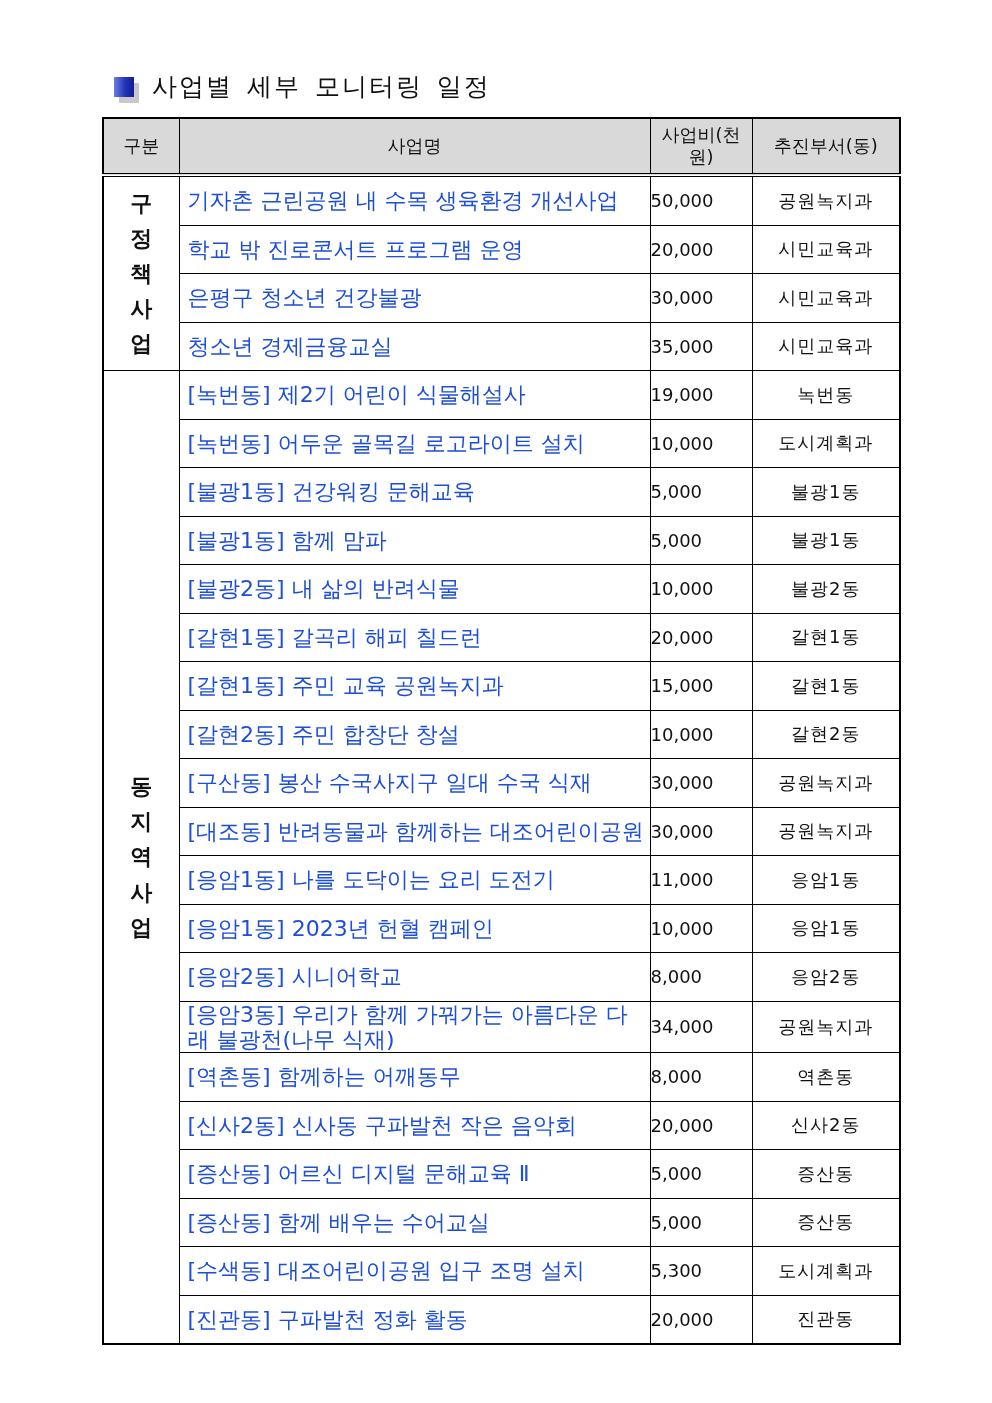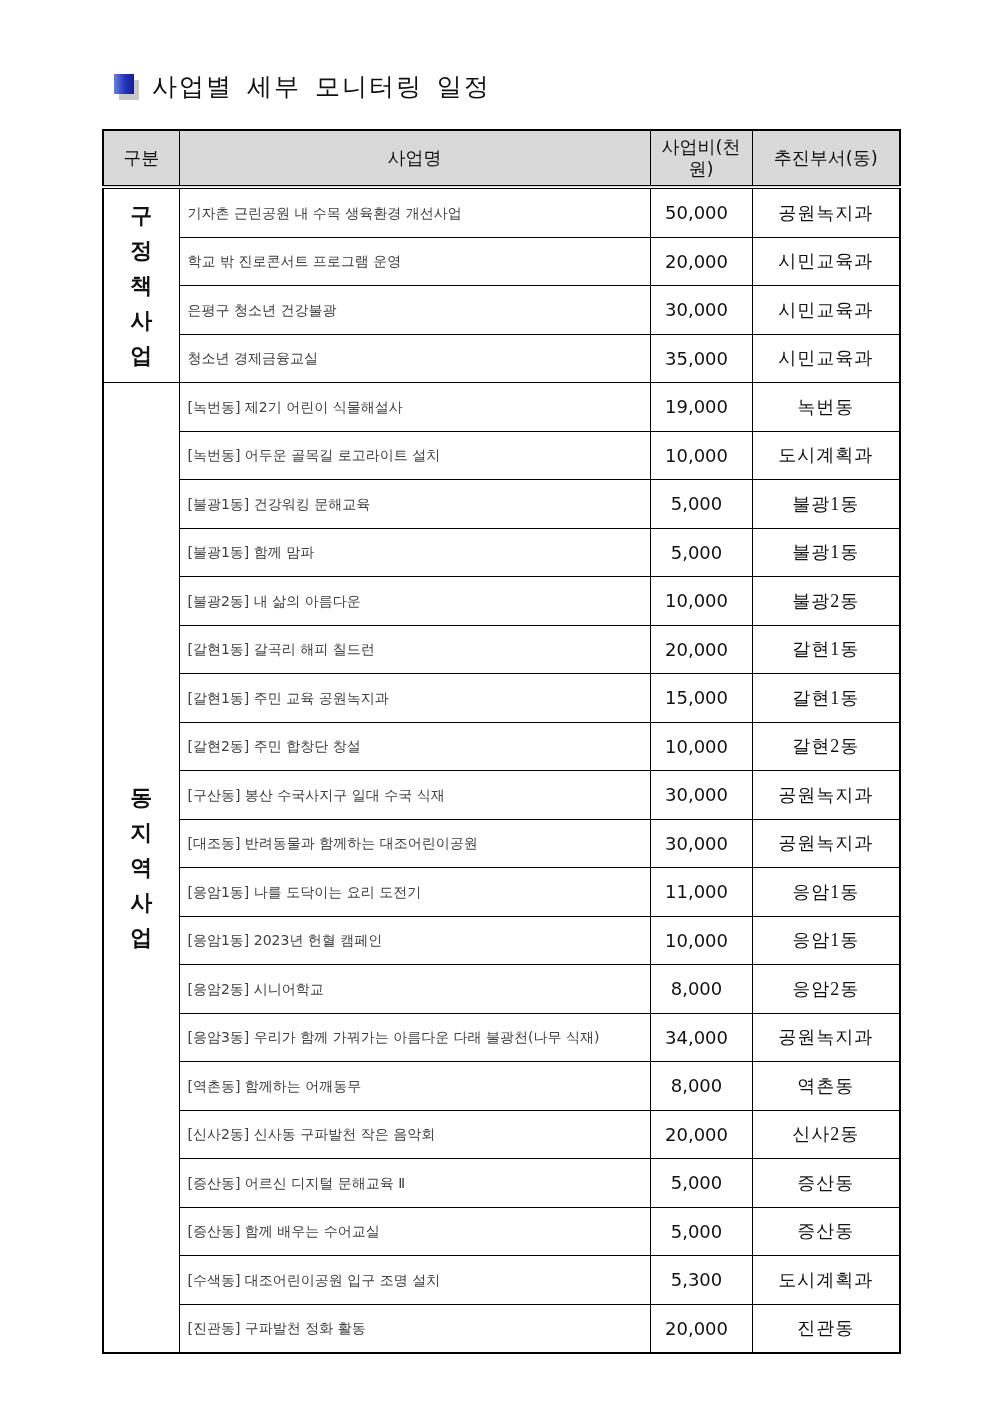--- a/index.html
+++ b/index.html
@@ -1,32 +1,32 @@
 <!DOCTYPE html>
 <html><head>
 <meta charset="utf-8">
 <style>
   html, body { margin: 0; padding: 0; background: #ffffff; }
   body { width: 992px; height: 1403px; position: relative; font-family: "DejaVu Sans", sans-serif; }
-  .title-wrap { position: absolute; left: 114px; top: 70px; display: flex; align-items: center; }
+  .title-wrap { position: absolute; left: 114px; top: 70px; display: flex; align-items: flex-end; }
   .title-icon { position: relative; width: 24px; height: 26px; margin-right: 14px; }
   .title-icon .shadow { position: absolute; left: 5px; top: 6px; width: 20px; height: 20px; background: #c8c8c8; }
   .title-icon .sq { position: absolute; left: 0; top: 0; width: 20px; height: 20px; background: linear-gradient(90deg, #6a7fe0 0%, #2433b8 55%, #121e96 100%); }
   .title-text { font-size: 25px; color: #111; letter-spacing: 2px; word-spacing: 4px; }
 
-  table.sched { position: absolute; left: 102px; top: 129px; width: 797px; border-collapse: collapse; border: 2.5px solid #000; table-layout: fixed; }
+  table.sched { position: absolute; left: 102px; top: 117px; width: 797px; border-collapse: collapse; border: 2.5px solid #000; table-layout: fixed; }
   table.sched th, table.sched td { border: 1.2px solid #000; padding: 0; }
   table.sched thead th { background: #d9d9d9; font-weight: normal; font-size: 18px; color: #111; height: 54px; text-align: center; line-height: 1.25; }
   table.sched thead tr { border-bottom: 4px double #000; }
   col.c1 { width: 76px; } col.c2 { width: 471px; } col.c3 { width: 102px; } col.c4 { width: 148px; }
   td.group { text-align: center; vertical-align: middle; font-weight: bold; font-size: 22px; color: #111; line-height: 1.6; }
   td.group span { display: block; }
-  td.name { color: #404040; font-size: 14px; padding-left: 8px !important; height: 47.5px; line-height: 1.15; }
-  td.cost { text-align: center; padding-right: 9px !important; font-size: 18px; color: #111; }
-  td.dept { text-align: center; font-size: 18px; color: #111; letter-spacing: 1px; font-family: Liberation Serif, serif; }
+  td.name { color: #1d4ed8; font-size: 22px; padding-left: 8px !important; height: 47.5px; line-height: 1.15; }
+  td.cost { text-align: left; padding-right: 9px !important; font-size: 18px; color: #111; }
+  td.dept { text-align: center; font-size: 18px; color: #111; letter-spacing: 1px; }
   tr.group-start td { border-top: 1.5px solid #000; }
 </style>
 </head>
 <body>
 
 <div class="title-wrap">
   <span class="title-icon">
     <span class="shadow"></span>
       <span class="sq"></span>
   </span>
@@ -97,21 +97,21 @@
         <td class="name">[불광1동] 건강워킹 문해교육</td>
         <td class="cost">5,000</td>
         <td class="dept">불광1동</td>
       </tr>
       <tr>
         <td class="name">[불광1동] 함께 맘파</td>
         <td class="cost">5,000</td>
         <td class="dept">불광1동</td>
       </tr>
       <tr>
-        <td class="name">[불광2동] 내 삶의 아름다운</td>
+        <td class="name">[불광2동] 내 삶의 반려식물</td>
         <td class="cost">10,000</td>
         <td class="dept">불광2동</td>
       </tr>
       <tr>
         <td class="name">[갈현1동] 갈곡리 해피 칠드런</td>
         <td class="cost">20,000</td>
         <td class="dept">갈현1동</td>
       </tr>
       <tr>
         <td class="name">[갈현1동] 주민 교육 공원녹지과</td>

